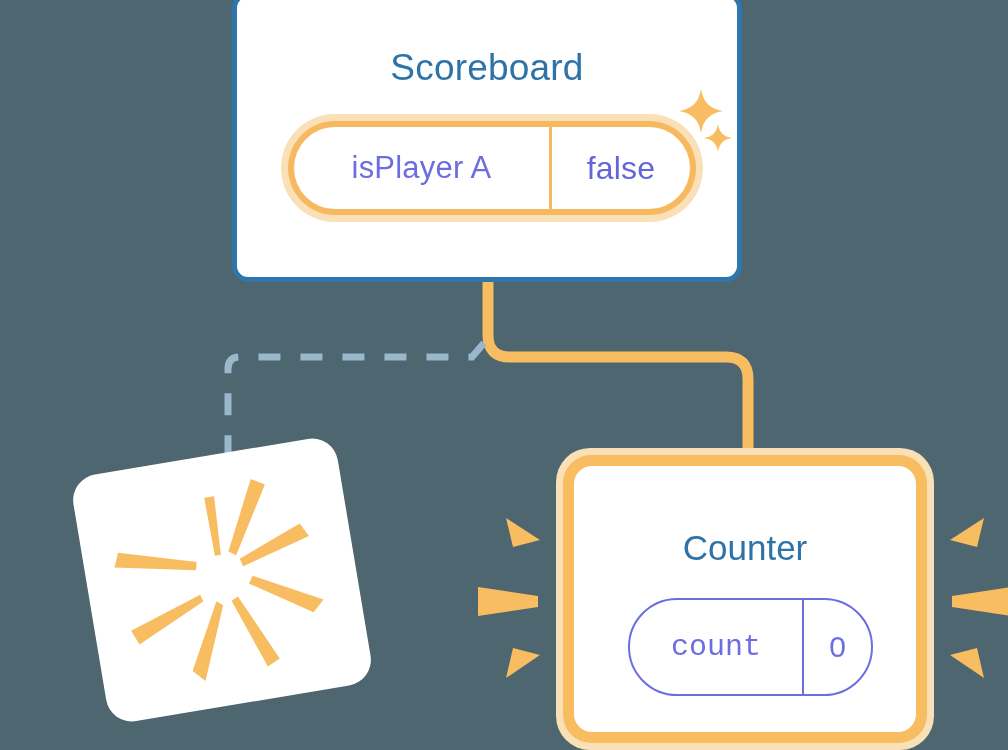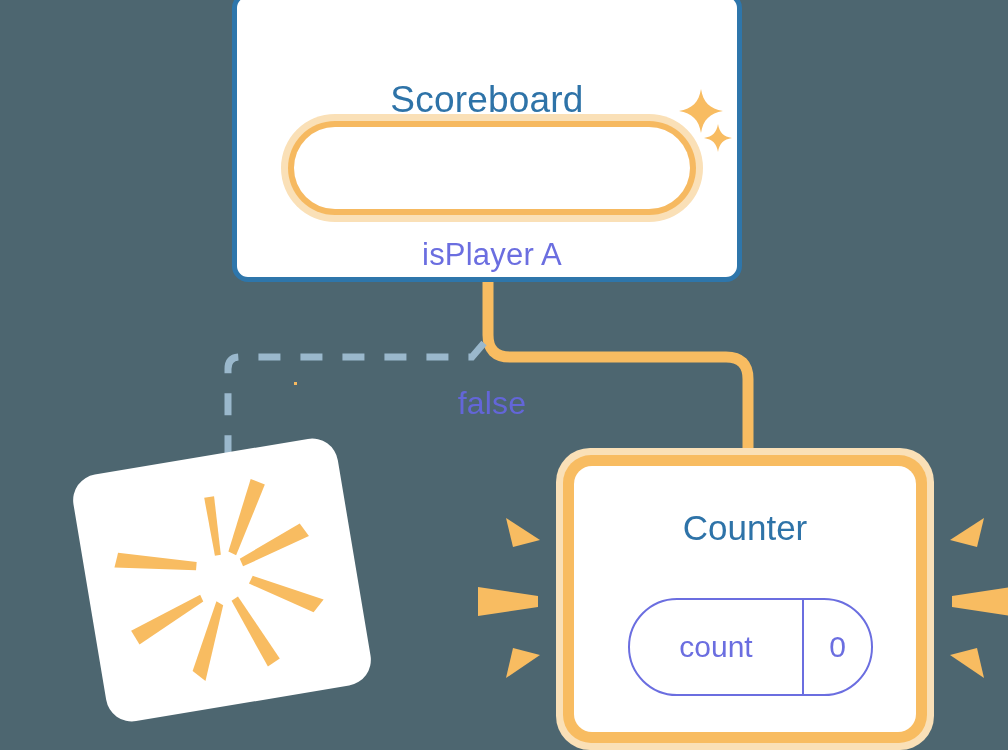--- a/index.html
+++ b/index.html
@@ -44,21 +44,20 @@
   #scoreboard-title {
     position: absolute;
     left: 0;
     top: 52px;
     width: 100%;
     text-align: center;
     font-size: 37px;
     color: #2e73a8;
     letter-spacing: 0.2px;
     line-height: 1;
-    margin-top: 32px;
   }
 
   
   #scoreboard-pill {
     position: absolute;
     left: 44px;
     top: 117px;
     width: 422px;
     height: 108px;
     border-radius: 54px;
@@ -76,21 +75,20 @@
   }
   #scoreboard-pill-face {
     position: relative;
     width: 100%;
     height: 100%;
     border-radius: 41px;
     background: #ffffff;
     box-sizing: border-box;
     display: flex;
     align-items: stretch;
-    flex-direction: column;
   }
   .pill-key, .pill-val {
     display: flex;
     align-items: center;
     justify-content: center;
     box-sizing: border-box;
   }
   #sb-key {
     flex: 0 0 255px;
     font-size: 31px;
@@ -145,21 +143,21 @@
     width: 100%;
     height: 100%;
     border-radius: 18px;
     background: #ffffff;
     box-sizing: border-box;
     overflow: hidden;
   }
   #counter-title {
     position: absolute;
     left: 0;
-    top: 44px;
+    top: 64px;
     width: 100%;
     text-align: center;
     font-size: 35px;
     color: #2e73a8;
     line-height: 1;
   }
   #counter-pill {
     position: absolute;
     left: 54px;
     top: 132px;
@@ -173,20 +171,21 @@
     align-items: stretch;
     overflow: hidden;
   }
   #ct-key {
     flex: 0 0 172px;
     display: flex;
     align-items: center;
     justify-content: center;
     font-size: 30px;
     color: #6b6ee0;
+    font-family: Liberation Mono, monospace;
   }
   #ct-divider {
     flex: 0 0 2px;
     width: 2px;
     background: #6b6ee0;
   }
   #ct-val {
     flex: 1 1 auto;
     display: flex;
     align-items: center;

